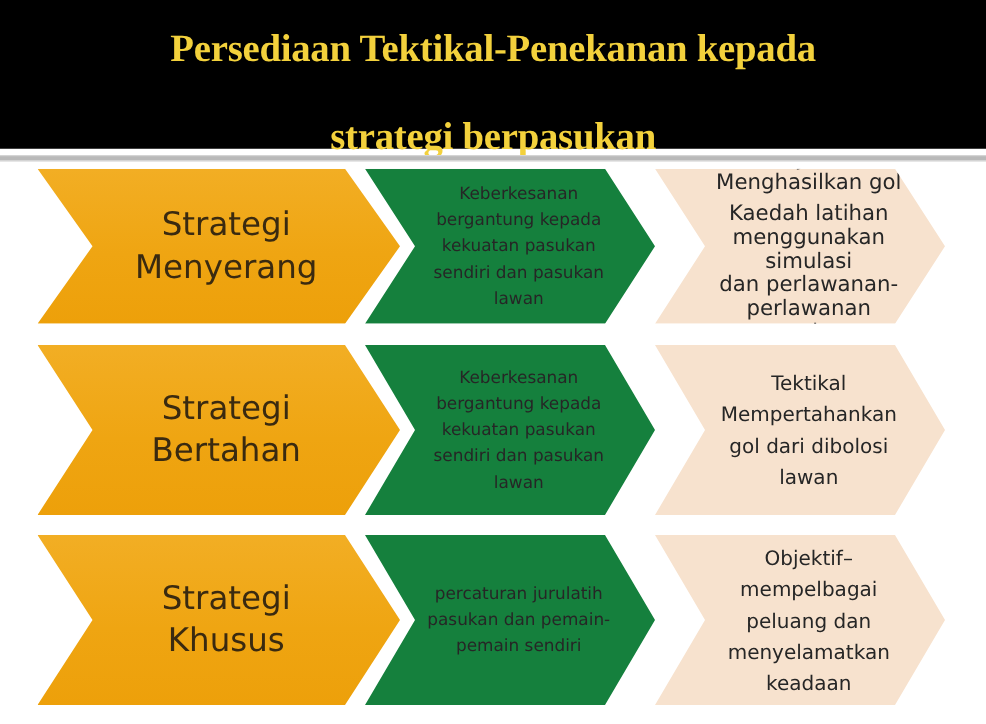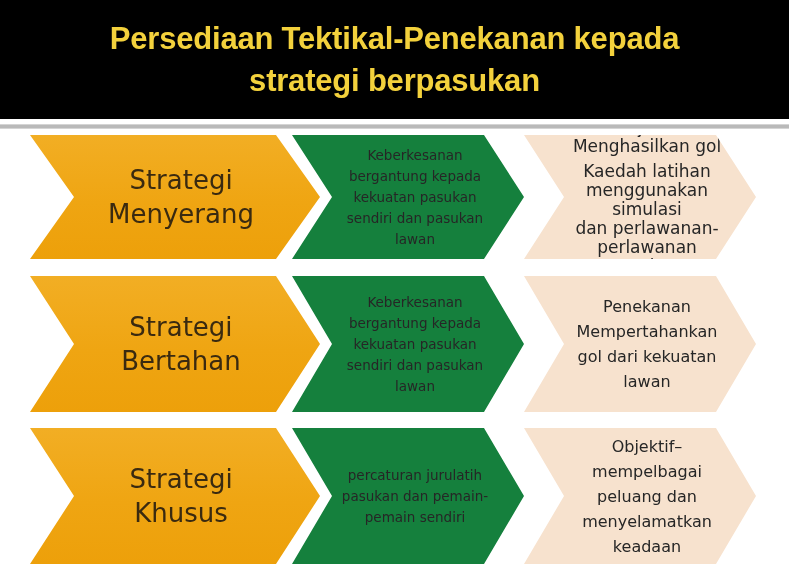--- a/index.html
+++ b/index.html
@@ -22,26 +22,27 @@
     width: 789px;
     height: 119px;
     background: #000000;
     display: flex;
     flex-direction: column;
     align-items: center;
     justify-content: center;
   }
   .title-line {
     color: #F3D13C;
-    font-family: Liberation Sans, sans-serif;
+    font-family: Liberation Serif, serif;
     font-weight: bold;
     font-size: 31px;
     line-height: 42px;
     letter-spacing: -0.2px;
     white-space: nowrap;
+    margin-top: 28px;
   }
 
   #header-rule {
     position: absolute;
     left: 0; top: 124px;
     width: 789px;
     height: 3px;
     background: #b9b9b9;
     border-top: 1px solid #d4d4d4;
     border-bottom: 1px solid #d4d4d4;
@@ -178,23 +179,23 @@
       <div class="chev-text">
         <span class="sub-line">Keberkesanan</span>
         <span class="sub-line">bergantung kepada</span>
         <span class="sub-line">kekuatan pasukan</span>
         <span class="sub-line">sendiri dan  pasukan</span>
         <span class="sub-line">lawan</span>
       </div>
     </div>
     <div class="chev chev-third">
       <div class="chev-text">
-        <span class="sub-line">Penekanan</span>
+        <span class="sub-line">Tektikal</span>
         <span class="sub-line">Mempertahankan</span>
-        <span class="sub-line">gol dari kekuatan</span>
+        <span class="sub-line">gol dari dibolosi</span>
         <span class="sub-line">lawan</span>
       </div>
     </div>
   </div>
 
   <div class="proc-row row-3">
     <div class="chev chev-primary">
       <div class="chev-text">
         <span class="sub-line">Strategi</span>
         <span class="sub-line">Khusus</span>

